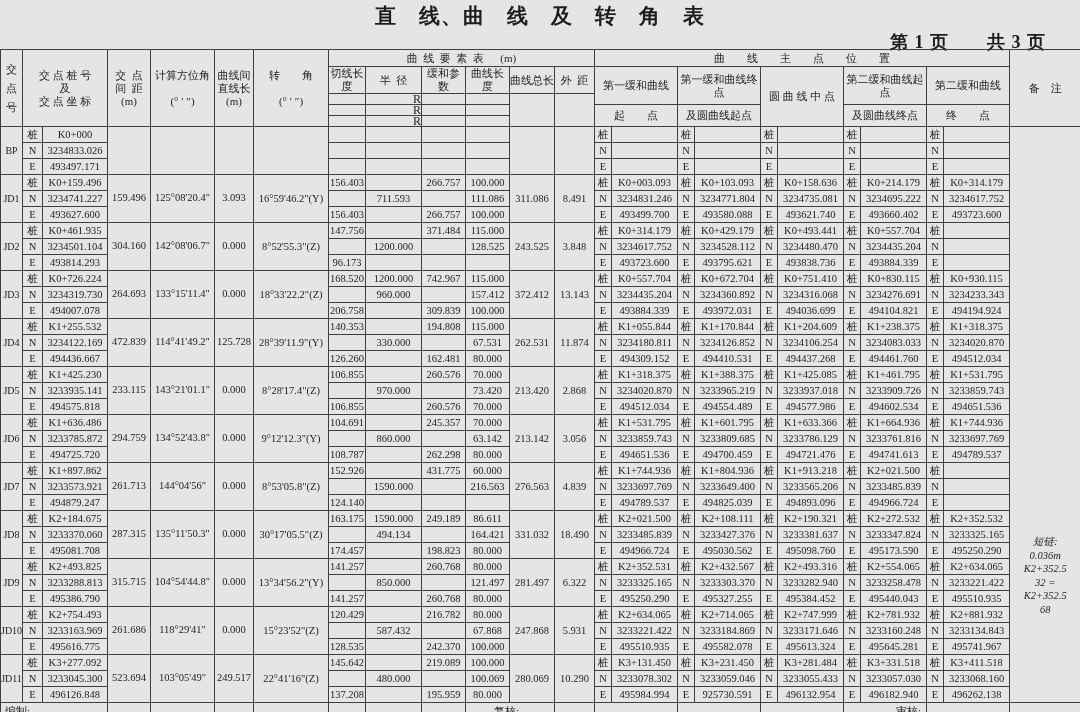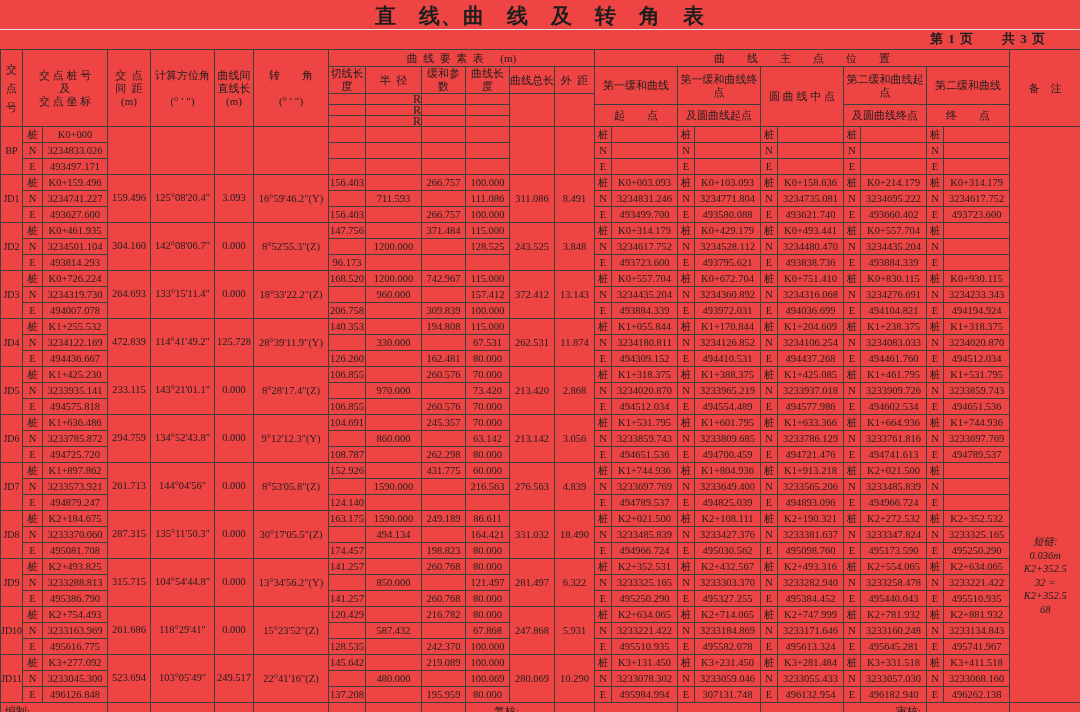--- a/index.html
+++ b/index.html
@@ -1,20 +1,20 @@
 <!DOCTYPE html>
 <html><head>
 <meta charset="utf-8">
 <style>
   html,body{margin:0;padding:0;background:#ffffff;}
-  #sheet{position:relative;width:1080px;height:712px;background:#ef4444;overflow:hidden;
+  #sheet{position:relative;width:1080px;height:712px;background:#e5e5e5;overflow:hidden;
          font-family:"Liberation Serif","DejaVu Serif",serif;color:#1d1d1d;}
   #title{position:absolute;top:2px;left:0;width:100%;text-align:center;
          font-size:21px;font-weight:700;letter-spacing:1px;}
-  #pageinfo{position:absolute;top:30px;right:34px;font-size:13px;font-weight:700;letter-spacing:1px;}
+  #pageinfo{position:absolute;top:30px;right:34px;font-size:18px;font-weight:700;letter-spacing:1px;}
   .rule{position:absolute;left:0;width:1080px;height:1px;background:#e3e3e3;}
   table{position:absolute;top:49px;left:0;width:1080px;height:663px;
         border-collapse:collapse;table-layout:fixed;}
   td,th{border:1px solid #3f3f3f;padding:0;text-align:center;vertical-align:middle;
         overflow:hidden;font-weight:normal;}
   thead th{font-size:11px;line-height:13px;white-space:pre-wrap;}
   .hs{font-size:12px;line-height:10px;font-family:"Liberation Serif",serif;padding-left:47px;}
   .hjd{line-height:19px;}
   .ha{height:17px;} .hb{height:17px;} .hc{height:11px;} .hd{height:10px;} .he{height:11px;}
   tbody tr{height:16px;}
@@ -849,21 +849,21 @@
         <tr>
           <td>E</td>
           <td>496126.848</td>
           <td>137.208</td>
           <td></td>
           <td>195.959</td>
           <td>80.000</td>
           <td>E</td>
           <td>495984.994</td>
           <td>E</td>
-          <td>307131.748</td>
+          <td>925730.591</td>
           <td>E</td>
           <td>496132.954</td>
           <td>E</td>
           <td>496182.940</td>
           <td>E</td>
           <td>496262.138</td>
         </tr>
       </tbody>
     <tfoot>
       <tr>

